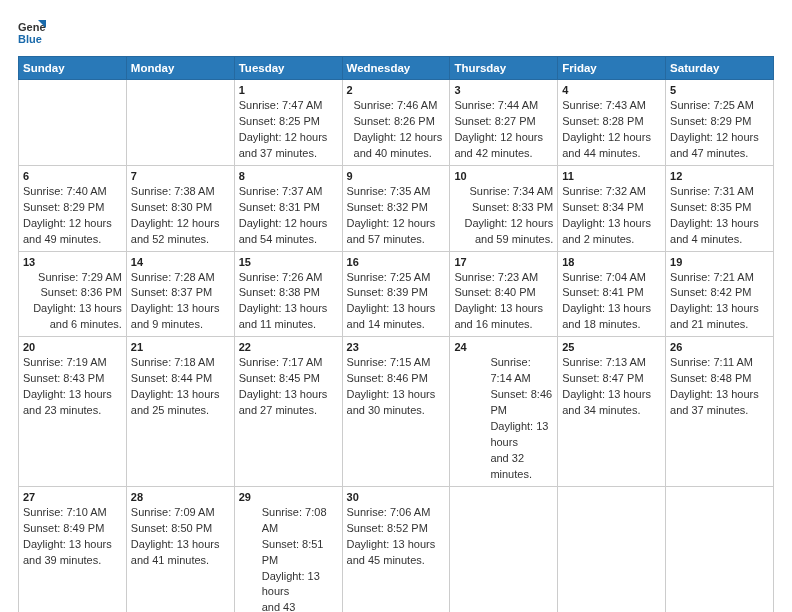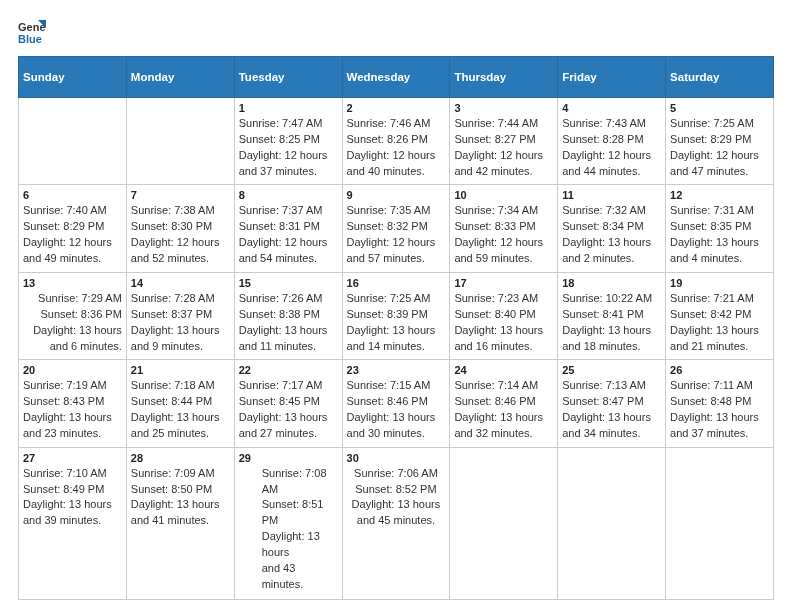--- a/index.html
+++ b/index.html
@@ -50,21 +50,21 @@
       border: 1px solid #ccc;
       border-collapse: collapse;
       width: 100%;
       table-layout: fixed;
     }
     .calendar th {
       background: #2979b8;
       color: #fff;
       font-size: 11.5px;
       font-weight: bold;
-      padding: 14px 4px;
+      padding: 5px 4px;
       text-align: left;
       border: 1px solid #2569a0;
     }
     .calendar td {
       border: 1px solid #ccc;
       vertical-align: top;
       padding: 4px 4px 3px 4px;
       font-size: 9px;
       color: #333;
       background: #fff;
@@ -125,21 +125,21 @@
           <td class="empty-cell"></td>
           <td>
             <span class="day-num">1</span>
             <div class="day-detail" style="white-space: pre-line;">Sunrise: 7:47 AM
 Sunset: 8:25 PM
 Daylight: 12 hours
 and 37 minutes.</div>
           </td>
           <td>
             <span class="day-num">2</span>
-            <div class="day-detail" style="white-space: pre-line;">Sunrise: 7:46 AM
+            <div class="day-detail" style="white-space: pre-line; margin-left: 7px;">Sunrise: 7:46 AM
 Sunset: 8:26 PM
 Daylight: 12 hours
 and 40 minutes.</div>
           </td>
           <td>
             <span class="day-num">3</span>
             <div class="day-detail" style="white-space: pre-line;">Sunrise: 7:44 AM
 Sunset: 8:27 PM
 Daylight: 12 hours
 and 42 minutes.</div>
@@ -183,21 +183,21 @@
           </td>
           <td>
             <span class="day-num">9</span>
             <div class="day-detail" style="white-space: pre-line;">Sunrise: 7:35 AM
 Sunset: 8:32 PM
 Daylight: 12 hours
 and 57 minutes.</div>
           </td>
           <td>
             <span class="day-num">10</span>
-            <div class="day-detail" style="white-space: pre-line;">Sunrise: 7:34 AM
+            <div class="day-detail" style="white-space: pre-line; text-align: right;">Sunrise: 7:34 AM
 Sunset: 8:33 PM
 Daylight: 12 hours
 and 59 minutes.</div>
           </td>
           <td>
             <span class="day-num">11</span>
             <div class="day-detail" style="white-space: pre-line;">Sunrise: 7:32 AM
 Sunset: 8:34 PM
 Daylight: 13 hours
 and 2 minutes.</div>
@@ -241,21 +241,21 @@
           </td>
           <td>
             <span class="day-num">17</span>
             <div class="day-detail" style="white-space: pre-line;">Sunrise: 7:23 AM
 Sunset: 8:40 PM
 Daylight: 13 hours
 and 16 minutes.</div>
           </td>
           <td>
             <span class="day-num">18</span>
-            <div class="day-detail" style="white-space: pre-line;">Sunrise: 10:22 AM
+            <div class="day-detail" style="white-space: pre-line;">Sunrise: 7:04 AM
 Sunset: 8:41 PM
 Daylight: 13 hours
 and 18 minutes.</div>
           </td>
           <td>
             <span class="day-num">19</span>
             <div class="day-detail" style="white-space: pre-line;">Sunrise: 7:21 AM
 Sunset: 8:42 PM
 Daylight: 13 hours
 and 21 minutes.</div>
@@ -285,21 +285,21 @@
           </td>
           <td>
             <span class="day-num">23</span>
             <div class="day-detail" style="white-space: pre-line;">Sunrise: 7:15 AM
 Sunset: 8:46 PM
 Daylight: 13 hours
 and 30 minutes.</div>
           </td>
           <td>
             <span class="day-num">24</span>
-            <div class="day-detail" style="white-space: pre-line;">Sunrise: 7:14 AM
+            <div class="day-detail" style="white-space: pre-line; margin-left: 36px;">Sunrise: 7:14 AM
 Sunset: 8:46 PM
 Daylight: 13 hours
 and 32 minutes.</div>
           </td>
           <td>
             <span class="day-num">25</span>
             <div class="day-detail" style="white-space: pre-line;">Sunrise: 7:13 AM
 Sunset: 8:47 PM
 Daylight: 13 hours
 and 34 minutes.</div>
@@ -329,21 +329,21 @@
           </td>
           <td>
             <span class="day-num">29</span>
             <div class="day-detail" style="white-space: pre-line; margin-left: 23px;">Sunrise: 7:08 AM
 Sunset: 8:51 PM
 Daylight: 13 hours
 and 43 minutes.</div>
           </td>
           <td>
             <span class="day-num">30</span>
-            <div class="day-detail" style="white-space: pre-line; text-align: center;">Sunrise: 7:06 AM
+            <div class="day-detail" style="white-space: pre-line;">Sunrise: 7:06 AM
 Sunset: 8:52 PM
 Daylight: 13 hours
 and 45 minutes.</div>
           </td>
           <td class="empty-cell"></td>
           <td class="empty-cell"></td>
           <td class="empty-cell"></td>
         </tr>
       </tbody>
   </table>

